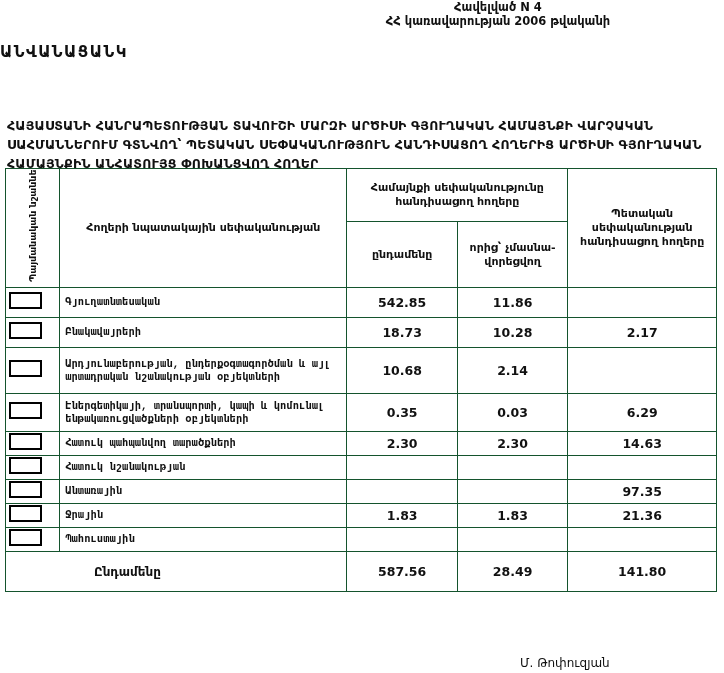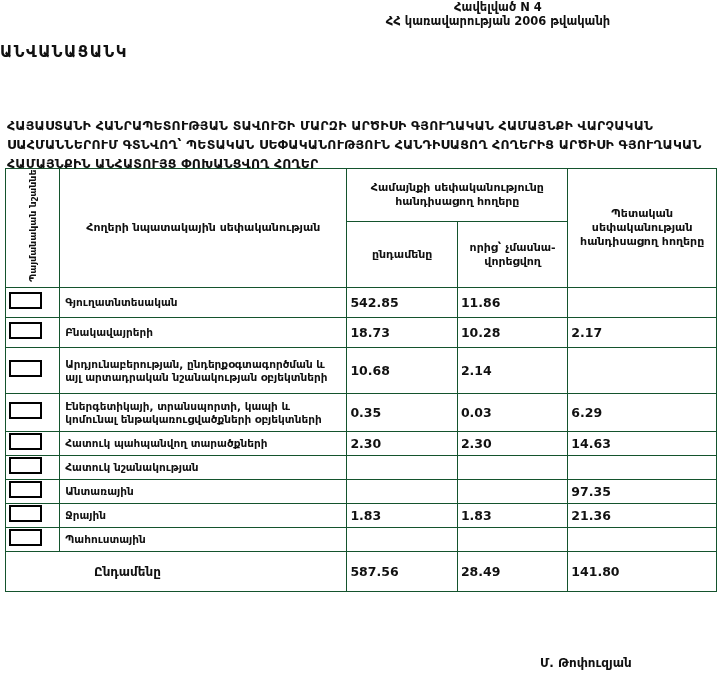--- a/index.html
+++ b/index.html
@@ -18,37 +18,37 @@
   .doc-subtitle{
     position:absolute;top:93px;left:7px;width:708px;
     font-weight:bold;font-size:12.5px;line-height:19px;letter-spacing:0.2px;margin-top:23px;
   }
   table.land{
     position:absolute;top:168px;left:5px;width:712px;
     border-collapse:collapse;table-layout:fixed;
   }
   .land th,.land td{border:1px solid #14532d;padding:1px 3px;overflow:hidden;}
   .land th{font-size:11px;font-weight:bold;text-align:center;vertical-align:middle;line-height:14px;}
-  td.name{font-size:10.5px;font-weight:bold;text-align:left;vertical-align:middle;padding-left:5px;line-height:12.5px;}
-  td.num{font-size:12.5px;font-weight:bold;text-align:left;vertical-align:middle;}
+  td.name{font-size:10.5px;font-weight:bold;text-align:left;vertical-align:middle;padding-left:5px;line-height:12.5px;font-family:Liberation Mono, monospace;}
+  td.num{font-size:12.5px;font-weight:bold;text-align:center;vertical-align:middle;}
   td.sym{text-align:left;vertical-align:middle;padding-left:3px;}
   .box{display:inline-block;width:29px;height:13px;border:2px solid #000;background:#fff;}
   .vertical{
     writing-mode:vertical-rl;transform:rotate(180deg);
     font-size:9.5px;font-weight:bold;white-space:nowrap;
     display:inline-block;max-height:112px;
   }
   td.total-label{font-size:12px;font-weight:bold;text-align:left;padding-left:88px;vertical-align:middle;}
   .footer-left{
     position:absolute;top:627px;left:55px;
     font-weight:bold;font-size:12px;line-height:14.5px;
   }
   .signature{
-    position:absolute;top:656px;left:540px;
-    font-weight:bold;font-size:12px;
+    position:absolute;top:656px;left:520px;
+    font-weight:normal;font-size:12px;
   }
 </style>
 </head>
 <body>
 
 <div class="hdr-note">
   <div>Հավելված N 4</div>
   <div>ՀՀ կառավարության 2006 թվականի</div>
 </div>
 

